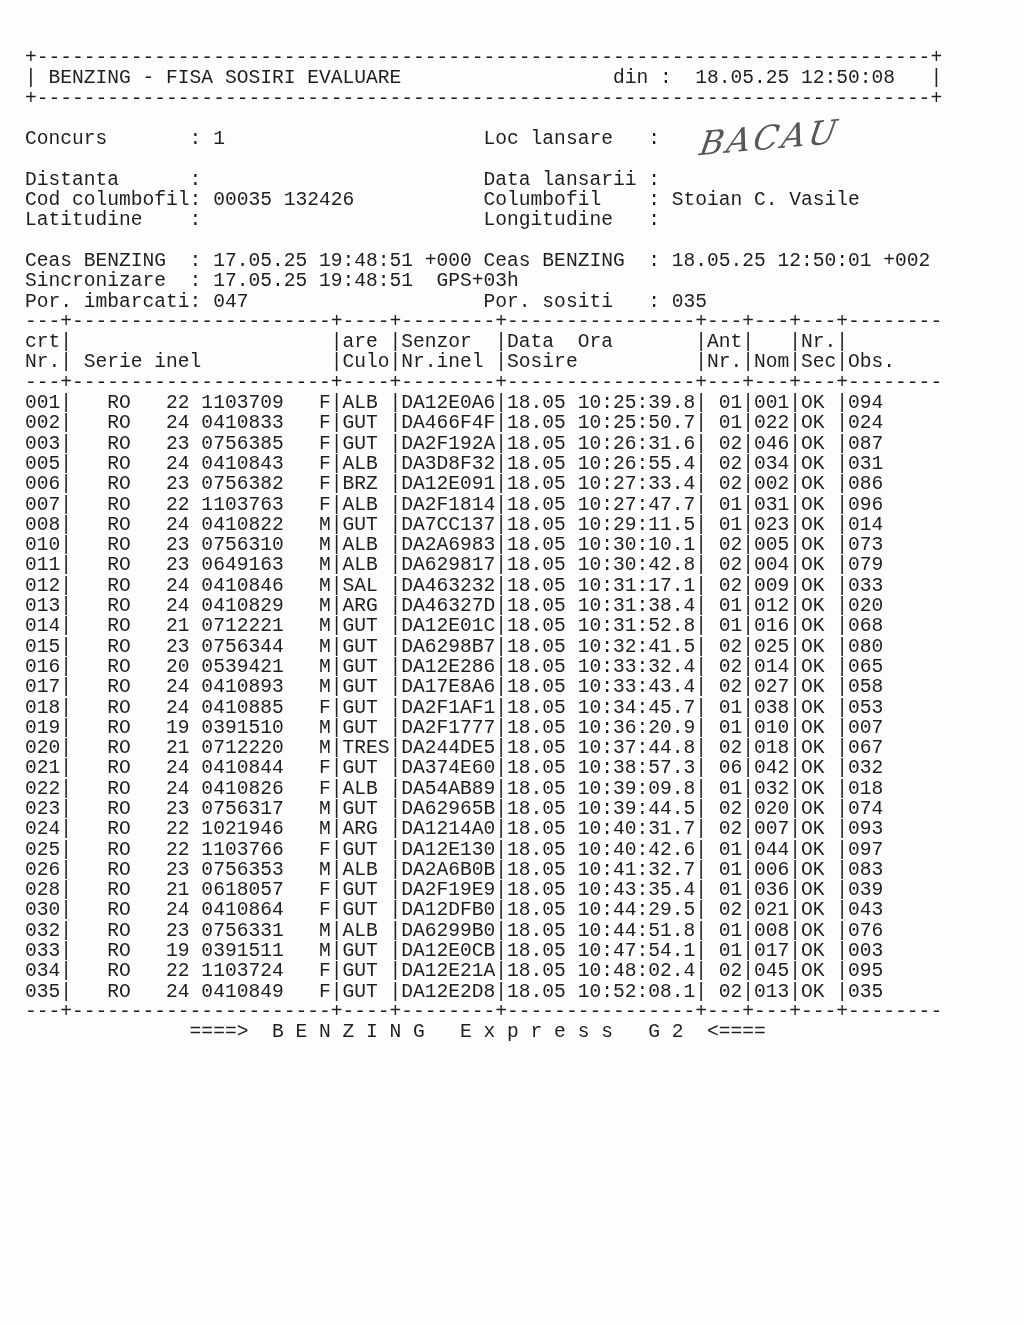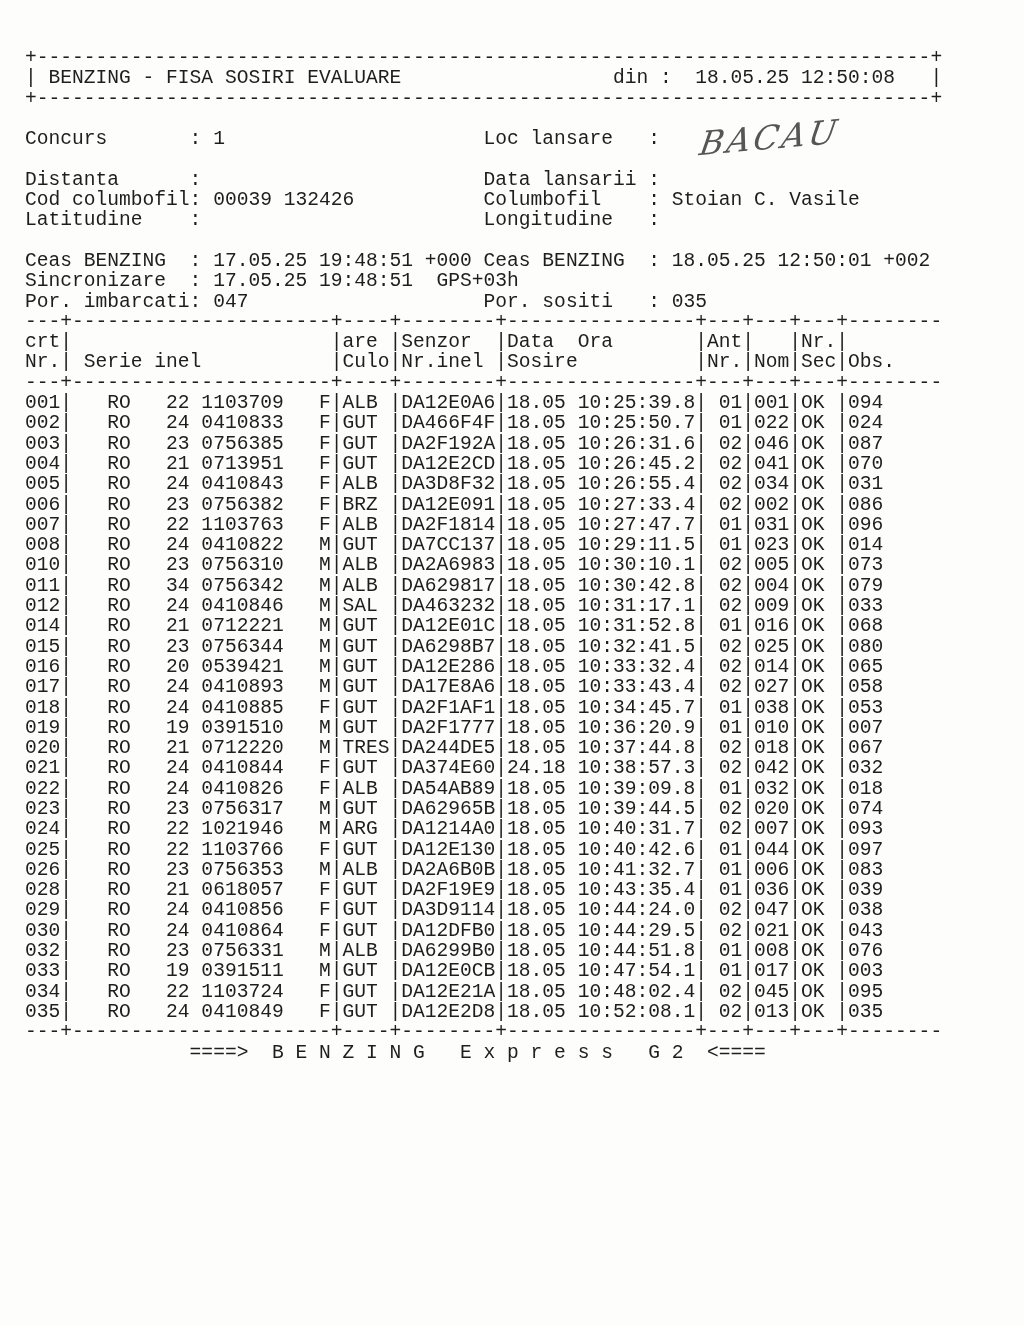--- a/index.html
+++ b/index.html
@@ -46,56 +46,55 @@
 
 <div class="paper">
   <div id="doc">
       <div class="line">+----------------------------------------------------------------------------+</div>
       <div class="line">| BENZING - FISA SOSIRI EVALUARE                  din :  18.05.25 12:50:08   |</div>
       <div class="line">+----------------------------------------------------------------------------+</div>
       <div class="line"></div>
       <div class="line">Concurs       : 1                      Loc lansare   :</div>
       <div class="line"></div>
       <div class="line">Distanta      :                        Data lansarii :</div>
-      <div class="line">Cod columbofil: 00039 132426           Columbofil    : Stoian C. Vasile</div>
+      <div class="line">Cod columbofil: 00035 132426           Columbofil    : Stoian C. Vasile</div>
       <div class="line">Latitudine    :                        Longitudine   :</div>
       <div class="line"></div>
       <div class="line">Ceas BENZING  : 17.05.25 19:48:51 +000 Ceas BENZING  : 18.05.25 12:50:01 +002</div>
       <div class="line">Sincronizare  : 17.05.25 19:48:51  GPS+03h</div>
       <div class="line">Por. imbarcati: 047                    Por. sositi   : 035</div>
       <div class="line">---+----------------------+----+--------+----------------+---+---+---+--------</div>
       <div class="line">crt|                      |are |Senzor  |Data  Ora       |Ant|   |Nr.|</div>
       <div class="line">Nr.| Serie inel           |Culo|Nr.inel |Sosire          |Nr.|Nom|Sec|Obs.</div>
       <div class="line">---+----------------------+----+--------+----------------+---+---+---+--------</div>
       <div class="line">001|   RO   22 1103709   F|ALB |DA12E0A6|18.05 10:25:39.8| 01|001|OK |094</div>
       <div class="line">002|   RO   24 0410833   F|GUT |DA466F4F|18.05 10:25:50.7| 01|022|OK |024</div>
       <div class="line">003|   RO   23 0756385   F|GUT |DA2F192A|18.05 10:26:31.6| 02|046|OK |087</div>
-      <div class="line">004|   RO   21 0713951   F|GUT |DA12E2CD|18.05 10:26:45.2| 02|041|OK |070</div>
       <div class="line">005|   RO   24 0410843   F|ALB |DA3D8F32|18.05 10:26:55.4| 02|034|OK |031</div>
       <div class="line">006|   RO   23 0756382   F|BRZ |DA12E091|18.05 10:27:33.4| 02|002|OK |086</div>
       <div class="line">007|   RO   22 1103763   F|ALB |DA2F1814|18.05 10:27:47.7| 01|031|OK |096</div>
       <div class="line">008|   RO   24 0410822   M|GUT |DA7CC137|18.05 10:29:11.5| 01|023|OK |014</div>
       <div class="line">010|   RO   23 0756310   M|ALB |DA2A6983|18.05 10:30:10.1| 02|005|OK |073</div>
-      <div class="line">011|   RO   34 0756342   M|ALB |DA629817|18.05 10:30:42.8| 02|004|OK |079</div>
+      <div class="line">011|   RO   23 0649163   M|ALB |DA629817|18.05 10:30:42.8| 02|004|OK |079</div>
       <div class="line">012|   RO   24 0410846   M|SAL |DA463232|18.05 10:31:17.1| 02|009|OK |033</div>
+      <div class="line">013|   RO   24 0410829   M|ARG |DA46327D|18.05 10:31:38.4| 01|012|OK |020</div>
       <div class="line">014|   RO   21 0712221   M|GUT |DA12E01C|18.05 10:31:52.8| 01|016|OK |068</div>
       <div class="line">015|   RO   23 0756344   M|GUT |DA6298B7|18.05 10:32:41.5| 02|025|OK |080</div>
       <div class="line">016|   RO   20 0539421   M|GUT |DA12E286|18.05 10:33:32.4| 02|014|OK |065</div>
       <div class="line">017|   RO   24 0410893   M|GUT |DA17E8A6|18.05 10:33:43.4| 02|027|OK |058</div>
       <div class="line">018|   RO   24 0410885   F|GUT |DA2F1AF1|18.05 10:34:45.7| 01|038|OK |053</div>
       <div class="line">019|   RO   19 0391510   M|GUT |DA2F1777|18.05 10:36:20.9| 01|010|OK |007</div>
       <div class="line">020|   RO   21 0712220   M|TRES|DA244DE5|18.05 10:37:44.8| 02|018|OK |067</div>
-      <div class="line">021|   RO   24 0410844   F|GUT |DA374E60|24.18 10:38:57.3| 02|042|OK |032</div>
+      <div class="line">021|   RO   24 0410844   F|GUT |DA374E60|18.05 10:38:57.3| 06|042|OK |032</div>
       <div class="line">022|   RO   24 0410826   F|ALB |DA54AB89|18.05 10:39:09.8| 01|032|OK |018</div>
       <div class="line">023|   RO   23 0756317   M|GUT |DA62965B|18.05 10:39:44.5| 02|020|OK |074</div>
       <div class="line">024|   RO   22 1021946   M|ARG |DA1214A0|18.05 10:40:31.7| 02|007|OK |093</div>
       <div class="line">025|   RO   22 1103766   F|GUT |DA12E130|18.05 10:40:42.6| 01|044|OK |097</div>
       <div class="line">026|   RO   23 0756353   M|ALB |DA2A6B0B|18.05 10:41:32.7| 01|006|OK |083</div>
       <div class="line">028|   RO   21 0618057   F|GUT |DA2F19E9|18.05 10:43:35.4| 01|036|OK |039</div>
-      <div class="line">029|   RO   24 0410856   F|GUT |DA3D9114|18.05 10:44:24.0| 02|047|OK |038</div>
       <div class="line">030|   RO   24 0410864   F|GUT |DA12DFB0|18.05 10:44:29.5| 02|021|OK |043</div>
       <div class="line">032|   RO   23 0756331   M|ALB |DA6299B0|18.05 10:44:51.8| 01|008|OK |076</div>
       <div class="line">033|   RO   19 0391511   M|GUT |DA12E0CB|18.05 10:47:54.1| 01|017|OK |003</div>
       <div class="line">034|   RO   22 1103724   F|GUT |DA12E21A|18.05 10:48:02.4| 02|045|OK |095</div>
       <div class="line">035|   RO   24 0410849   F|GUT |DA12E2D8|18.05 10:52:08.1| 02|013|OK |035</div>
       <div class="line">---+----------------------+----+--------+----------------+---+---+---+--------</div>
       <div class="line footer-line">====&gt;  B E N Z I N G   E x p r e s s   G 2  &lt;====</div>
     </div>
   <span class="handwriting">BACAU</span>
 </div>

